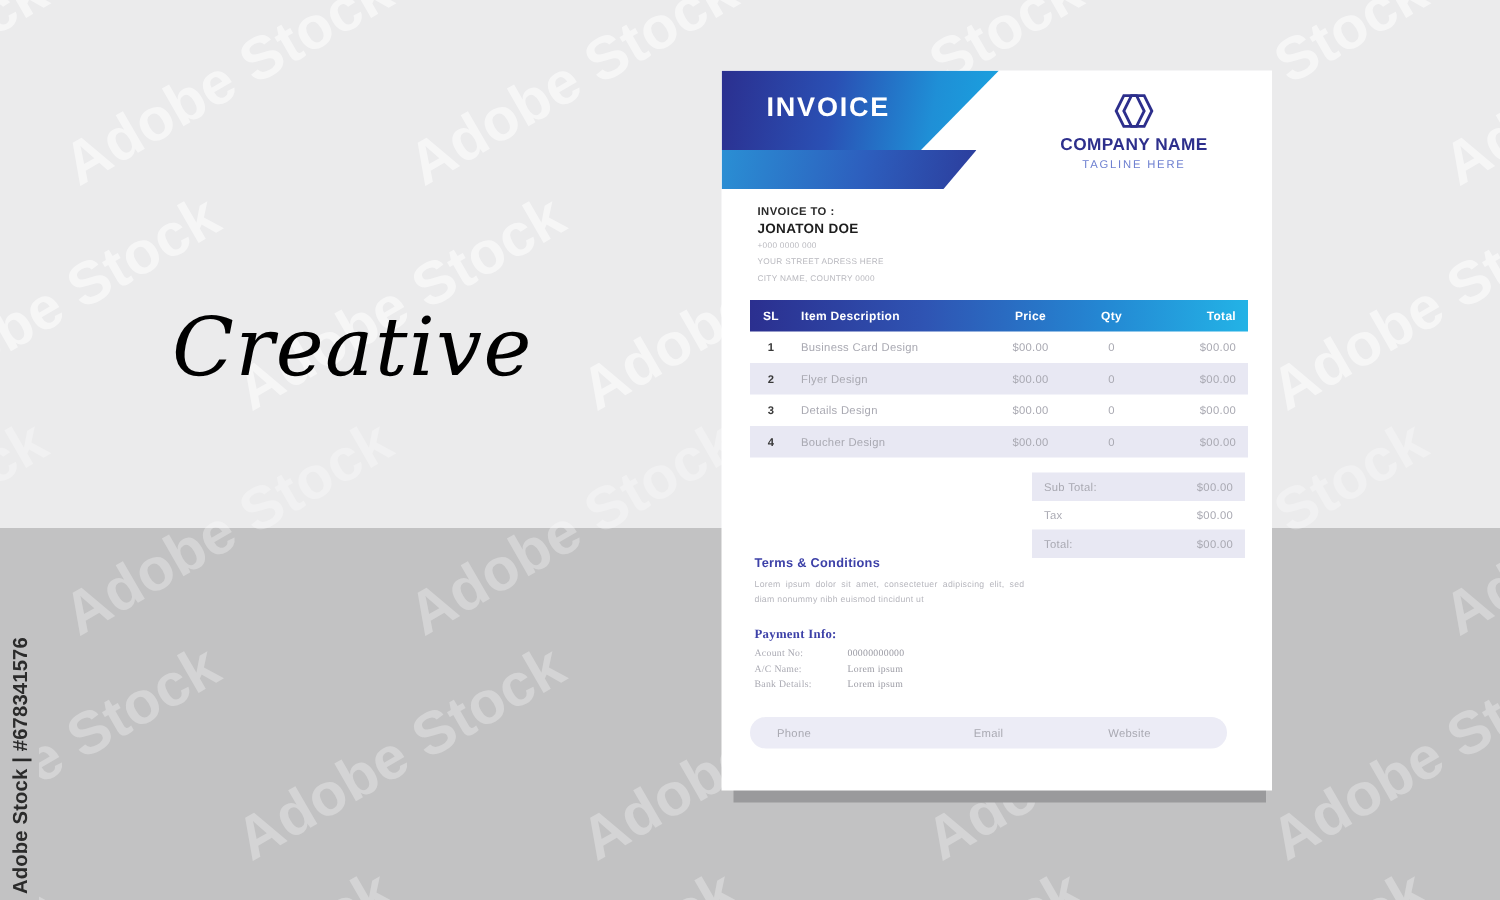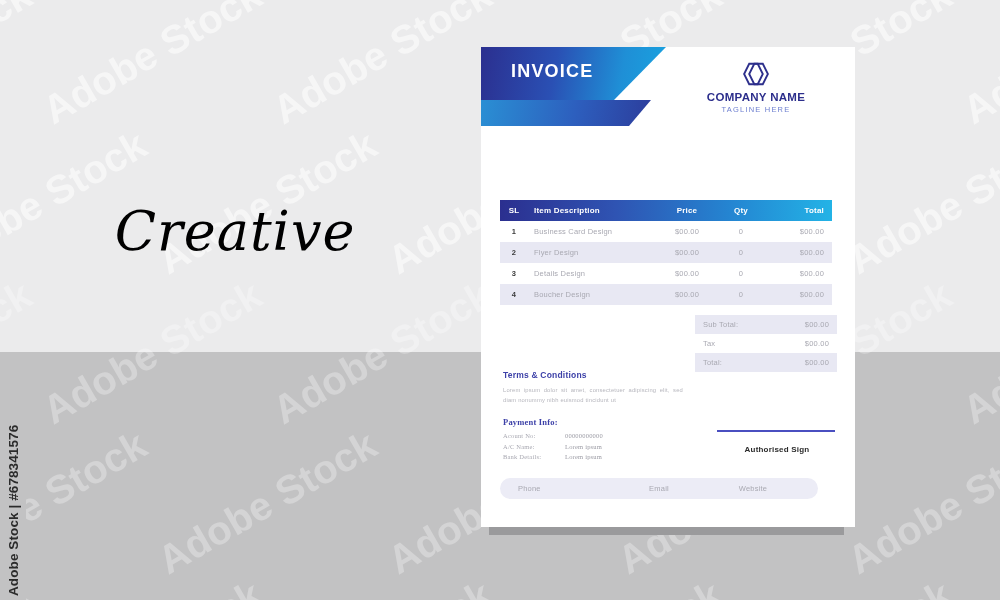--- a/index.html
+++ b/index.html
@@ -113,24 +113,25 @@
   .card-shadow {
     position: absolute;
     left: 489px; top: 55px;
     width: 355px; height: 480px;
     background: #9a9a9c;
     z-index: 1;
   }
   .card {
     position: absolute;
     left: 481px; top: 47px;
-    width: 374px; height: 480px;
+    width: 327px; height: 480px;
     background: #ffffff;
     z-index: 2;
     overflow: hidden;
+    padding-left: 40px;
   }
 
   
   .banner-wrap {
     position: absolute;
     left: 0; top: 0;
     width: 185px; height: 80px;
   }
   .banner-main {
     position: absolute;
@@ -441,20 +442,27 @@
 
     <div class="company">
       <svg class="logo-mark" viewBox="0 0 40 30">
         <polygon points="12,3 22,3 28,15 22,27 12,27 6,15" fill="none" stroke="#2d2f8c" stroke-width="2.2"></polygon>
         <polygon points="18,3 28,3 34,15 28,27 18,27 12,15" fill="none" stroke="#2d2f8c" stroke-width="2.2"></polygon>
       </svg>
       <span class="company-name">COMPANY NAME</span>
       <span class="company-tagline">TAGLINE HERE</span>
     </div>
 
+    <div class="billto">
+      <span class="lbl">INVOICE TO :</span>
+      <span class="name">JONATON DOE</span>
+      <span class="sub">+000 0000 000</span>
+      <span class="sub">YOUR STREET ADRESS HERE</span>
+      <span class="sub">CITY NAME, COUNTRY 0000</span>
+    </div>
 
 
     <table class="tbl">
       <thead>
         <tr>
           <th class="col-sl">SL</th>
           <th class="col-desc">Item Description</th>
           <th class="col-price">Price</th>
           <th class="col-qty">Qty</th>
           <th class="col-total">Total</th>
@@ -521,24 +529,20 @@
       <div class="pay-row">
         <span class="pay-key">A/C Name:</span>
         <span class="pay-val">Lorem ipsum</span>
       </div>
       <div class="pay-row">
         <span class="pay-key">Bank Details:</span>
         <span class="pay-val">Lorem ipsum</span>
       </div>
     </div>
 
-    <div class="sign">
-      <div class="sign-line"></div>
-      <span class="sign-label">Authorised Sign</span>
-    </div>
 
     <div class="contactbar">
       <span class="contact-item">Phone</span>
       <span class="contact-item c-mid">Email</span>
       <span class="contact-item c-end">Website</span>
     </div>
 
 
   </div>
 </div>

